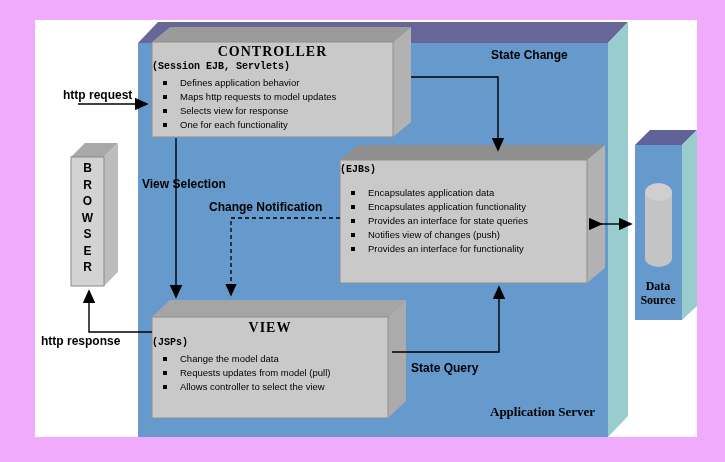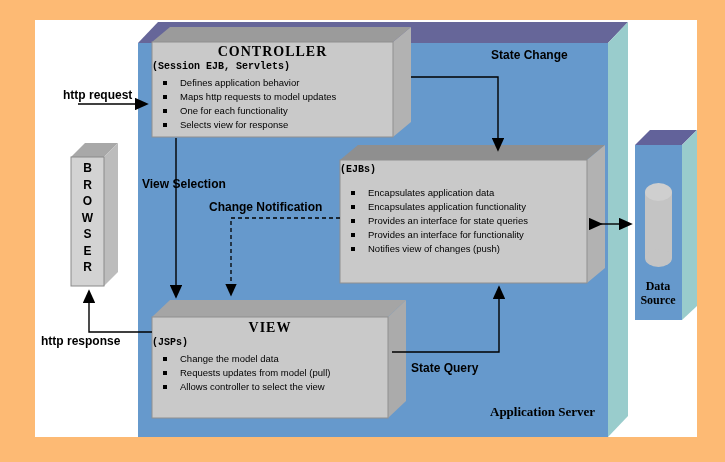--- a/index.html
+++ b/index.html
@@ -1,16 +1,16 @@
 <!DOCTYPE html>
 <html><head>
 <meta charset="utf-8">
 <style>
   html,body{margin:0;padding:0;background:#BABABA;font-family:"Liberation Sans",sans-serif;}
-  #canvas{position:relative;width:725px;height:462px;background:#fdba74;overflow:hidden;}
+  #canvas{position:relative;width:725px;height:462px;background:#f0abfc;overflow:hidden;}
   #panel{position:absolute;left:35px;top:20px;width:662px;height:417px;background:#FFFFFF;}
   #shapes{position:absolute;left:0;top:0;width:725px;height:462px;}
   .txt{position:absolute;color:#000;white-space:nowrap;}
   .arrow-label{font-weight:bold;font-size:12px;font-family:"Liberation Sans",sans-serif;}
   .serif-label{font-family:"Liberation Serif",serif;font-weight:bold;font-size:13px;}
   .box-content{position:absolute;color:#000;}
   .box-title{text-align:center;font-family:"Liberation Serif",serif;font-size:14px;line-height:16px;font-weight:600;letter-spacing:1px;}
   .box-subtitle{text-align:left;font-weight:bold;font-size:10px;line-height:13px;font-family:Liberation Mono, monospace;}
   .box-content ul{margin:3px 0 0 0;padding:0;list-style:none;}
   .box-content li{position:relative;font-size:9.5px;line-height:14px;padding-left:28px;}
@@ -84,33 +84,33 @@
     <path d="M392,352 H499 V288" fill="none" stroke="#000" stroke-width="1.4" marker-end="url(#ah)"></path>
     <path d="M600,224 H630" fill="none" stroke="#000" stroke-width="1.4" marker-start="url(#ah)" marker-end="url(#ah)"></path>
   </svg>
 
   <div class="box-content" id="controller-content" style="left:152px;top:44px;width:241px;">
     <div class="box-title">CONTROLLER</div>
     <div class="box-subtitle">(Session EJB, Servlets)</div>
     <ul>
       <li>Defines application behavior</li>
       <li>Maps http requests to model updates</li>
+      <li>Selects view for response</li>
       <li>One for each functionality</li>
-      <li>Selects view for response</li>
     </ul>
   </div>
 
   <div class="box-content" id="model-content" style="left:340px;top:163px;width:247px;">
     <div class="box-subtitle">(EJBs)</div>
     <ul>
       <li>Encapsulates application data</li>
       <li>Encapsulates application functionality</li>
       <li>Provides an interface for state queries</li>
+      <li>Notifies view of changes (push)</li>
       <li>Provides an interface for functionality</li>
-      <li>Notifies view of changes (push)</li>
     </ul>
   </div>
 
   <div class="box-content" id="view-content" style="left:152px;top:320px;width:236px;">
     <div class="box-title">VIEW</div>
     <div class="box-subtitle">(JSPs)</div>
     <ul>
       <li>Change the model data</li>
       <li>Requests updates from model (pull)</li>
       <li>Allows controller to select the view</li>

